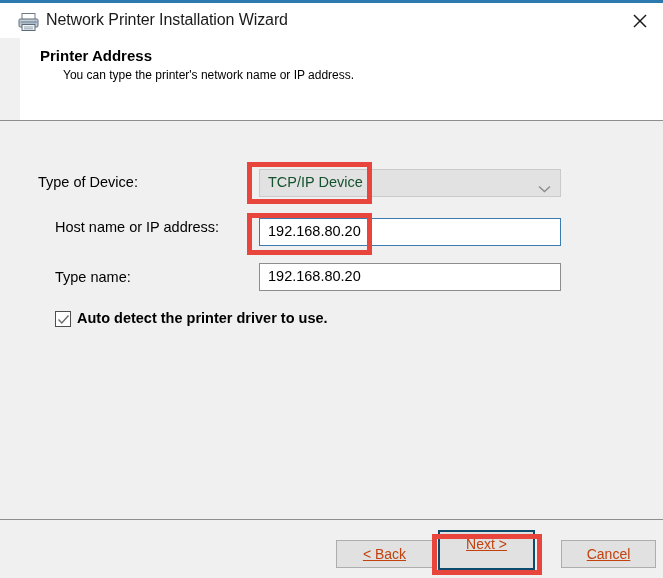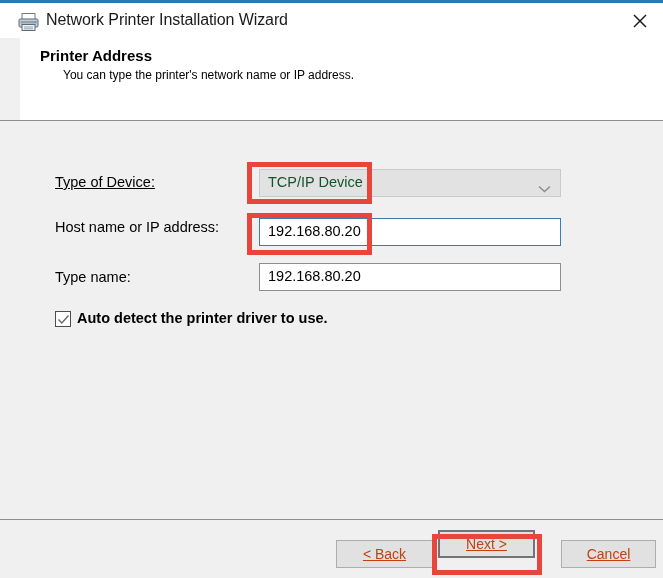--- a/index.html
+++ b/index.html
@@ -110,21 +110,21 @@
     width: 663px;
     height: 398px;
     background: #f0f0f0;
   }
   .field-label {
     position: absolute;
     font-size: 14.5px;
     color: #000000;
     white-space: nowrap;
   }
-  #label-type   { left: 55px; top: 174px; text-decoration: underline; }
+  #label-type   { left: 38px; top: 174px; }
   #label-host   { left: 55px; top: 219px; }
   #label-port   { left: 55px; top: 269px; }
 
   
   #combo-device {
     position: absolute;
     left: 259px;
     top: 169px;
     width: 302px;
     height: 28px;
@@ -238,22 +238,22 @@
     border: 1px solid #adadad;
     font-size: 14px;
     color: #c2410c;
     text-align: center;
     line-height: 26px;
     white-space: nowrap;
     cursor: default;
     text-decoration: underline;
   }
   #btn-back   { left: 336px; top: 540px; width: 97px; height: 28px; }
-  #btn-next   { left: 438px; top: 530px; width: 97px; height: 28px;
-                border: 2px solid #737373; line-height: 24px; }
+  #btn-next   { left: 438px; top: 530px; width: 97px; height: 40px;
+                border: 2px solid #0c4a6e; line-height: 24px; }
   #btn-cancel { left: 549px; top: 540px; width: 95px; height: 28px; margin-left: 12px; }
 
   
   .annot {
     position: absolute;
     border: 5px solid #e8453c;
     box-sizing: border-box;
     pointer-events: none;
   }
   #annot-device { left: 247px; top: 162px; width: 125px; height: 42px; }

